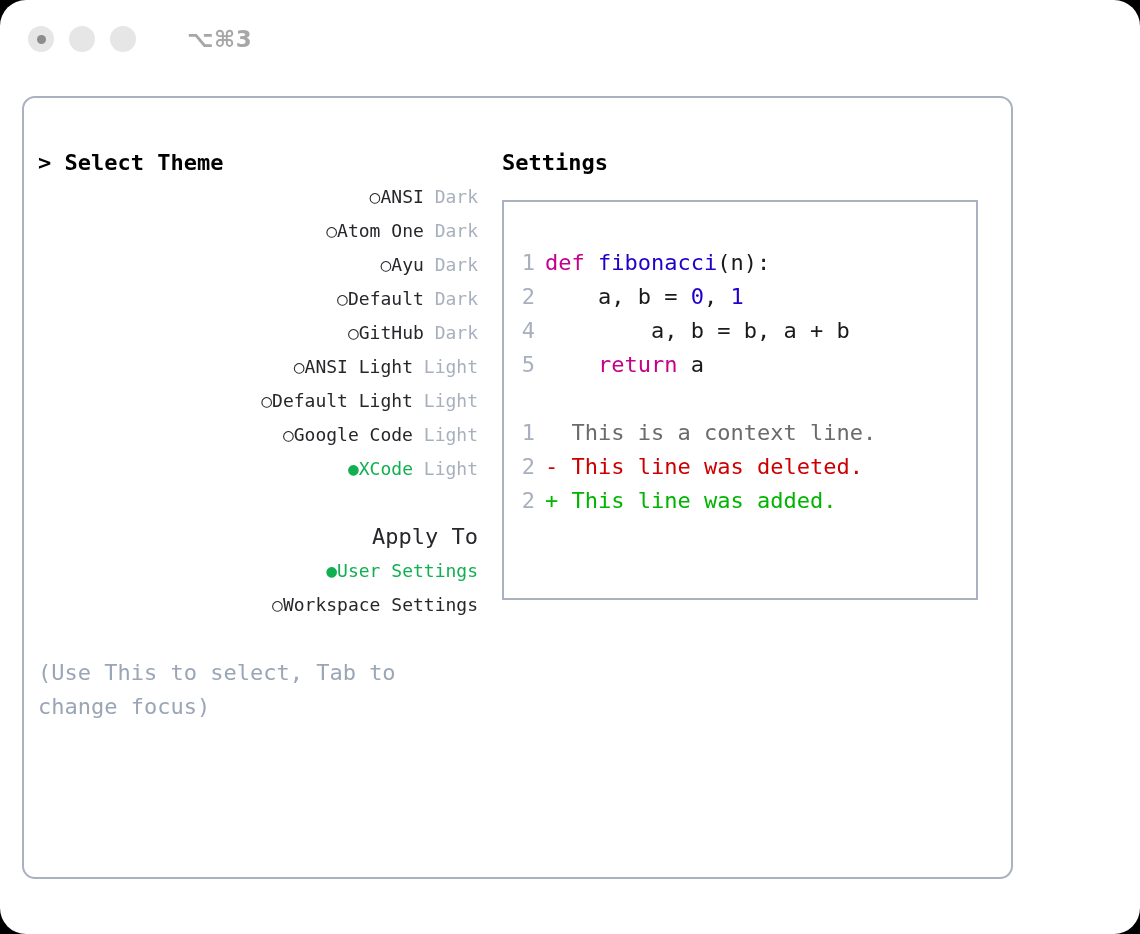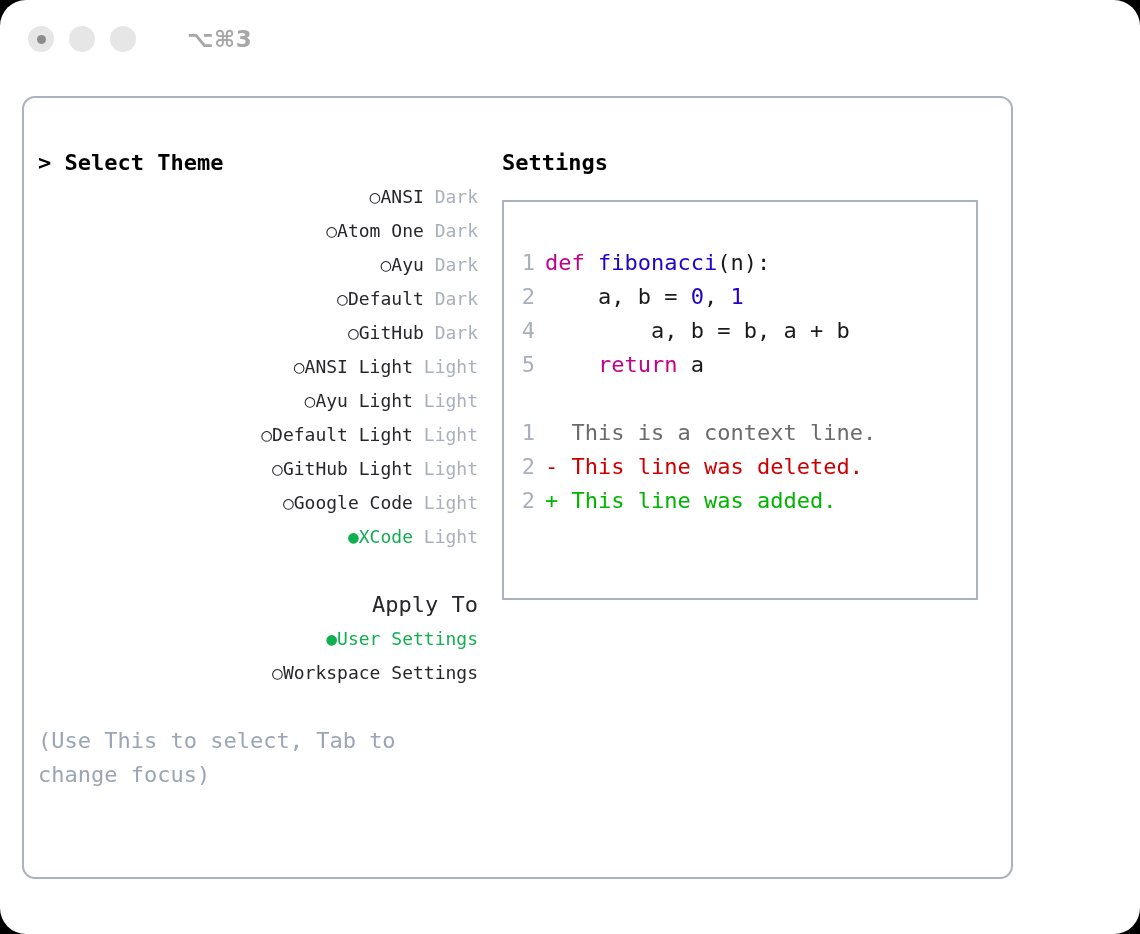--- a/index.html
+++ b/index.html
@@ -185,23 +185,21 @@
 
       <div class="left-col">
         <div class="heading">&gt; Select Theme</div>
         <div id="theme-items">
             <div class="row"><span class="bullet">○</span><span>ANSI</span><span class="tag"> Dark</span></div>
             <div class="row"><span class="bullet">○</span><span>Atom One</span><span class="tag"> Dark</span></div>
             <div class="row"><span class="bullet">○</span><span>Ayu</span><span class="tag"> Dark</span></div>
             <div class="row"><span class="bullet">○</span><span>Default</span><span class="tag"> Dark</span></div>
             <div class="row"><span class="bullet">○</span><span>GitHub</span><span class="tag"> Dark</span></div>
             <div class="row"><span class="bullet">○</span><span>ANSI Light</span><span class="tag"> Light</span></div>
-            <div class="row"><span class="bullet">○</span><span>Ayu Light</span><span class="tag"> Light</span></div>
             <div class="row"><span class="bullet">○</span><span>Default Light</span><span class="tag"> Light</span></div>
-            <div class="row"><span class="bullet">○</span><span>GitHub Light</span><span class="tag"> Light</span></div>
             <div class="row"><span class="bullet">○</span><span>Google Code</span><span class="tag"> Light</span></div>
             <div class="row"><span class="bullet bullet-filled">●</span><span class="sel">XCode</span><span class="tag"> Light</span></div>
           </div>
 
         <div class="applyto">
           <div class="label">Apply To</div>
           <div id="apply-items">
               <div class="row"><span class="bullet bullet-filled">●</span><span class="sel">User Settings</span></div>
               <div class="row"><span class="bullet">○</span><span>Workspace Settings</span></div>
             </div>

